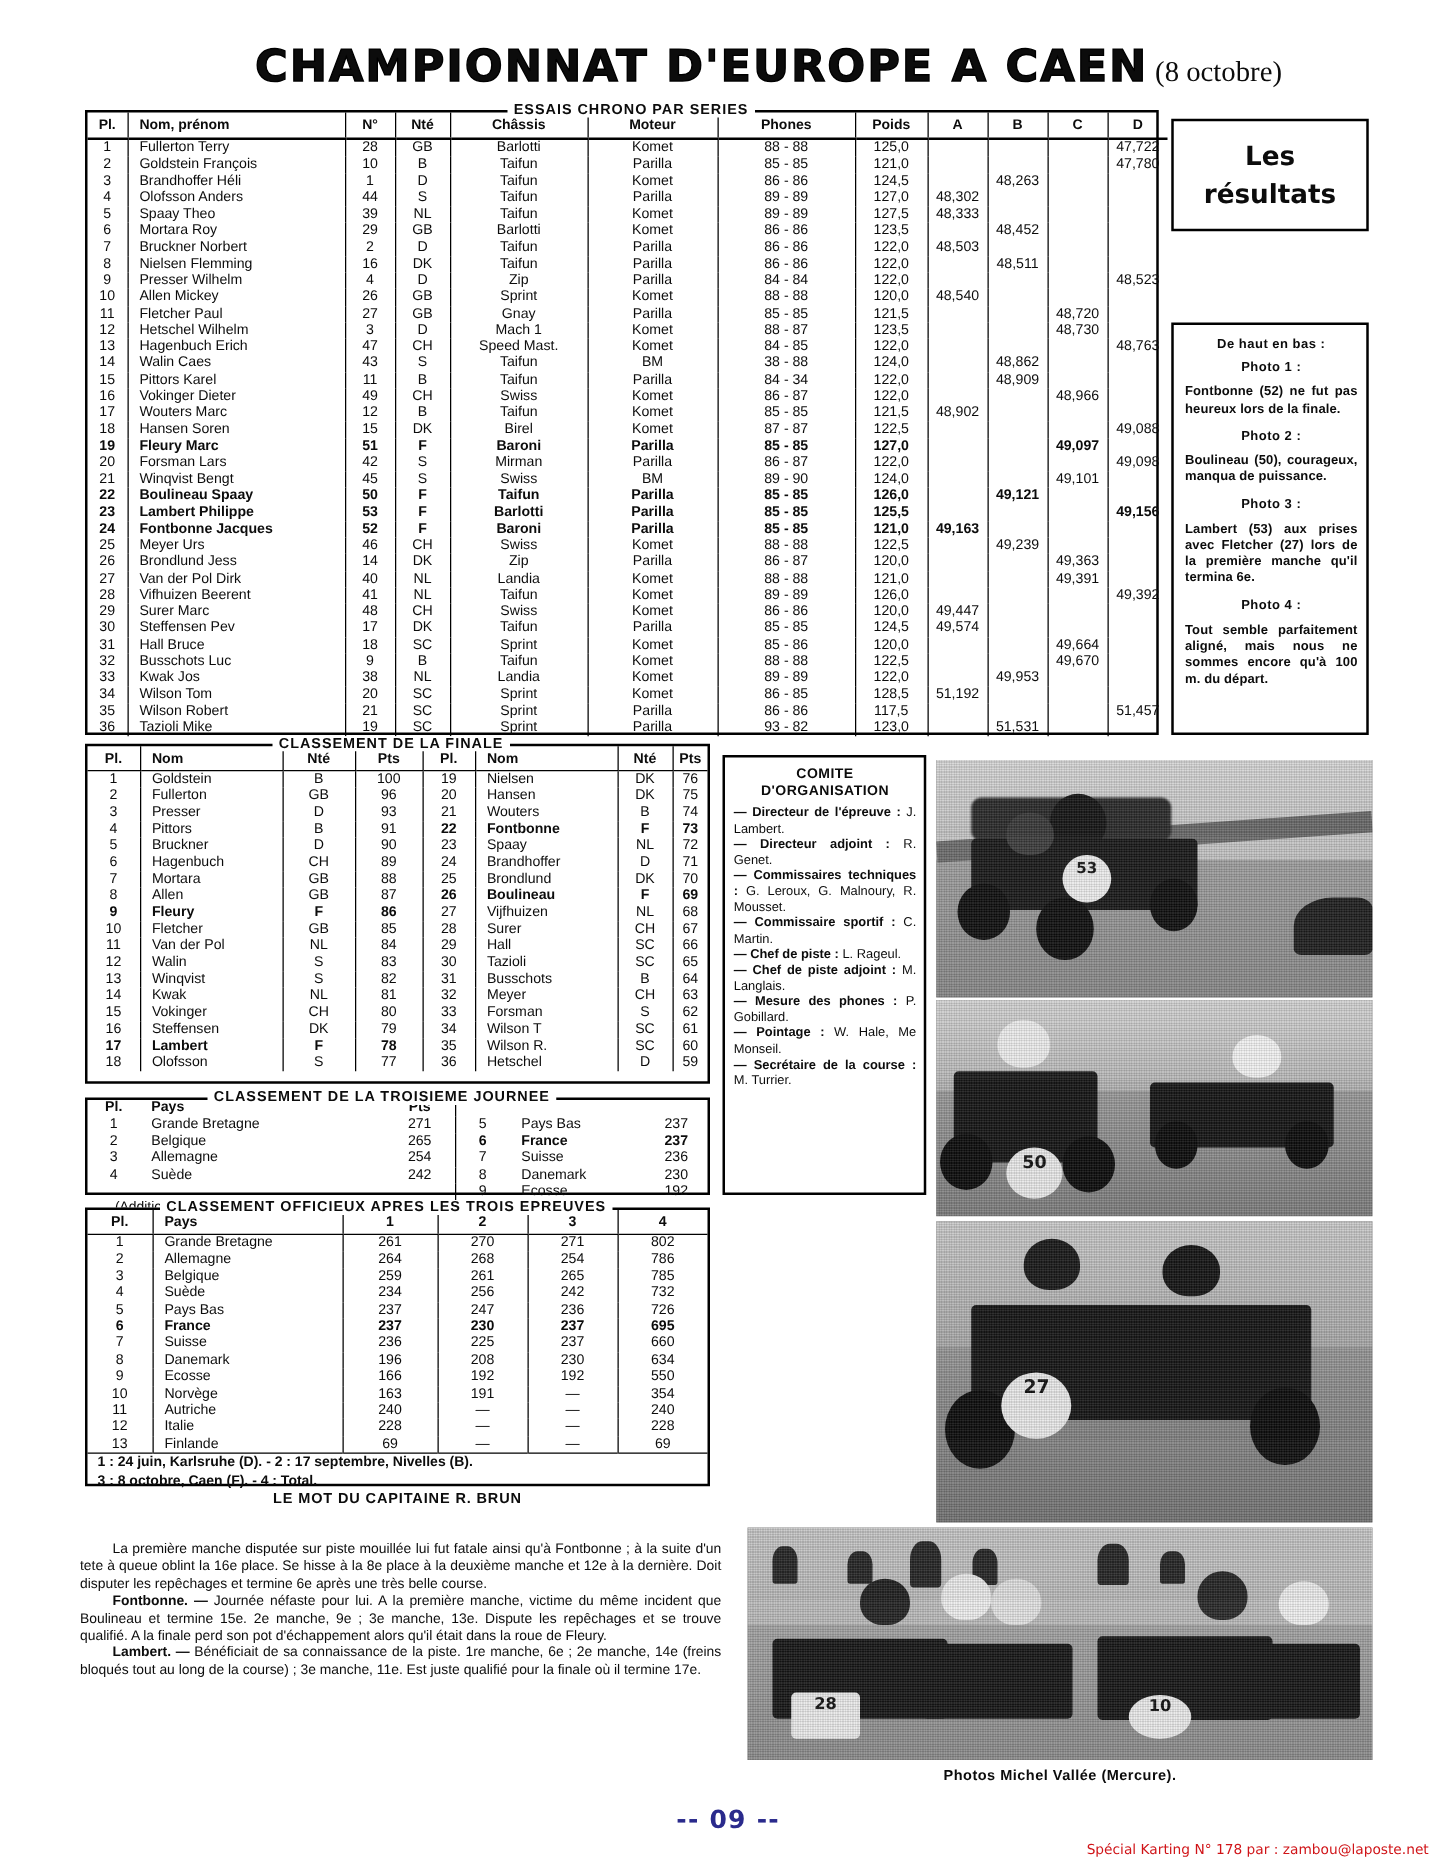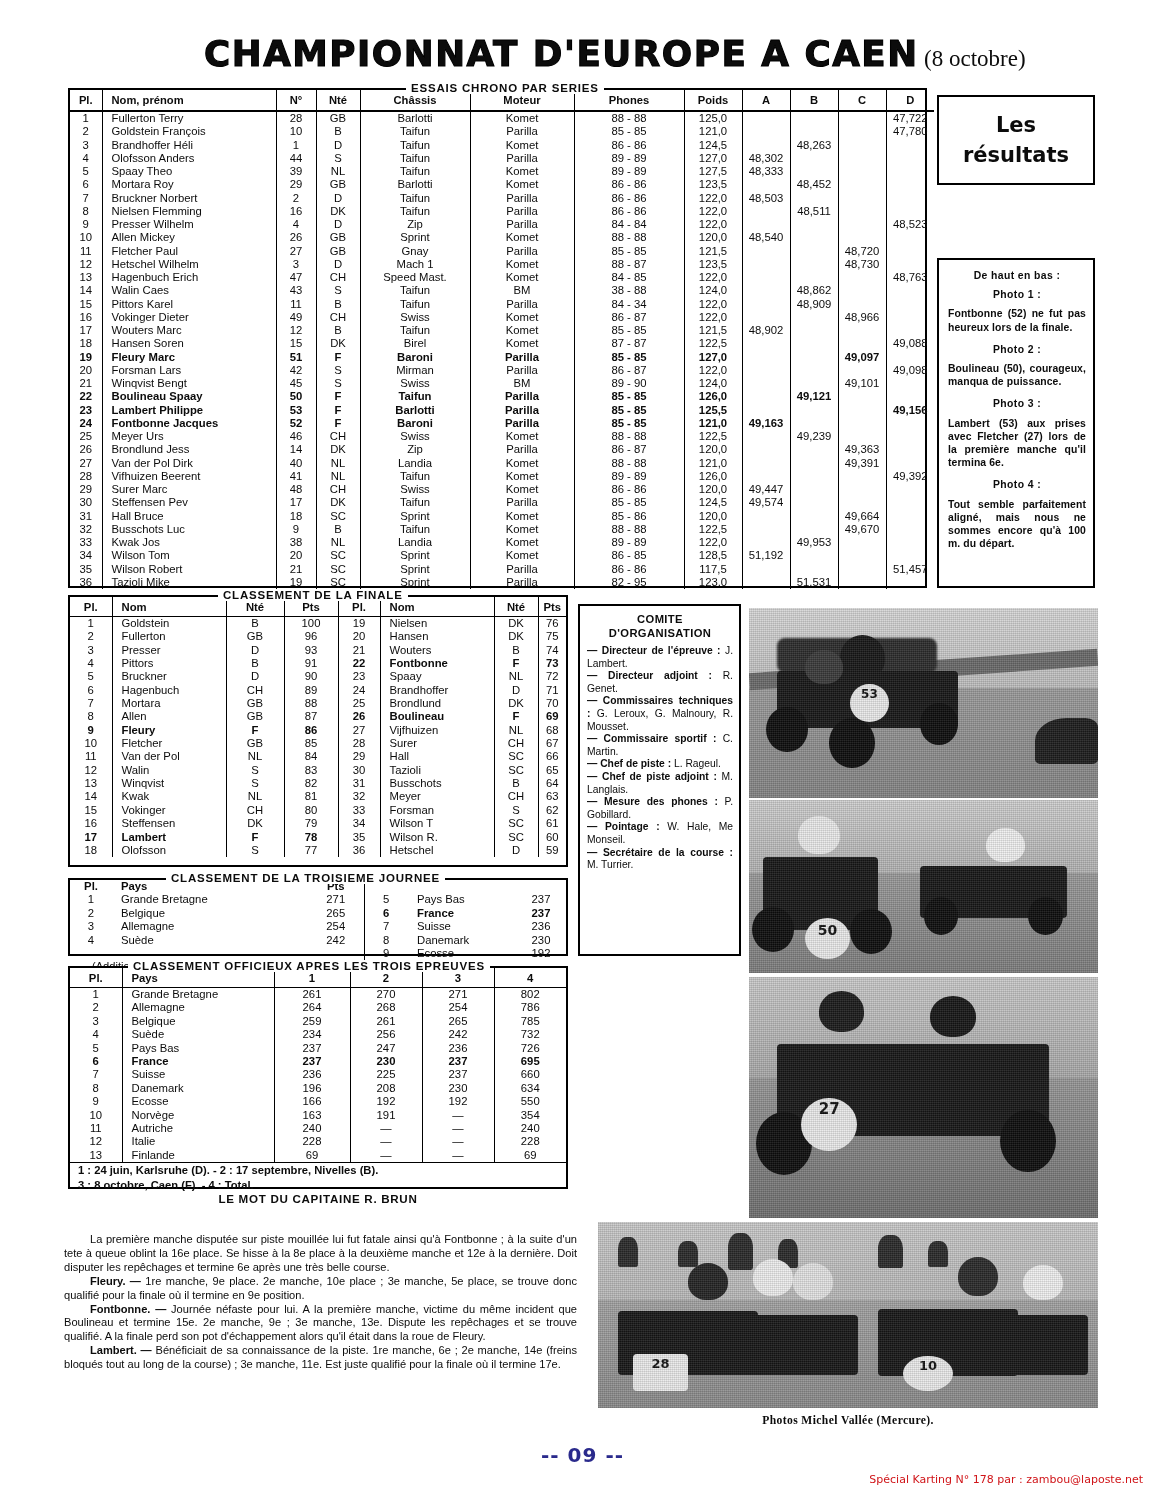--- a/index.html
+++ b/index.html
@@ -107,21 +107,21 @@
 
   
   #article-head{position:absolute;left:68px;top:1192px;width:500px;text-align:center;
      font-size:11.6px;font-weight:bold;letter-spacing:.7px;}
   #article{position:absolute;left:64px;top:1233px;width:513px;font-size:11.1px;line-height:13.9px;text-align:justify;}
   #article p{margin:0;text-indent:26px;}
   #article b{font-weight:bold;}
 
   
   #photo-credit{position:absolute;left:598px;top:1414px;width:500px;text-align:center;
-     font-size:11.6px;font-weight:bold;letter-spacing:.4px;font-family:Liberation Serif, serif;}
+     font-size:11.6px;font-weight:bold;letter-spacing:.4px;}
   #page-number{position:absolute;left:0;top:1443px;width:1165px;text-align:center;
      font-size:20px;font-weight:bold;color:#2a2a8c;font-family:"DejaVu Sans",sans-serif;letter-spacing:1px;}
   #source-credit{position:absolute;right:22px;top:1473px;font-size:11px;color:#d01418;
      font-family:"DejaVu Sans",sans-serif;white-space:nowrap;}
 </style>
 </head>
 <body>
 
 <div class="page">
 
@@ -653,21 +653,21 @@
             <td class="cen vl"></td>
             <td class="cen vl">51,457</td>
           </tr>
           <tr>
             <td class="cen">36</td>
             <td class="lft vl">Tazioli  Mike</td>
             <td class="cen vl">19</td>
             <td class="cen vl">SC</td>
             <td class="cen vl">Sprint</td>
             <td class="cen vl">Parilla</td>
-            <td class="cen vl">82  -  95</td>
+            <td class="cen vl">93  -  82</td>
             <td class="cen vl">123,0</td>
             <td class="cen vl"></td>
             <td class="cen vl">51,531</td>
             <td class="cen vl"></td>
             <td class="cen vl"></td>
           </tr>
         </tbody>
     </table>
   </div>
 
@@ -1189,21 +1189,20 @@
           <span class="c-item"><b>— Mesure des phones : </b><span>P. Gobillard.</span></span>
           <span class="c-item"><b>— Pointage : </b><span>W. Hale, Me Monseil.</span></span>
           <span class="c-item"><b>— Secrétaire de la course : </b><span>M. Turrier.</span></span>
         </div>
     </div>
   </div>
 
   <div id="article-head">LE MOT DU CAPITAINE R. BRUN</div>
   <div id="article">
       <p><span>La première manche disputée sur piste mouillée lui fut fatale ainsi qu'à Fontbonne ; à la suite d'un tete à queue oblint la 16e place. Se hisse à la 8e place à la deuxième manche et 12e à la dernière. Doit disputer les repêchages et termine 6e après une très belle course.</span></p>
-      <p><b>Fleury. —</b><span> 1re manche, 9e place. 2e manche, 10e place ; 3e manche, 5e place, se trouve donc qualifié pour la finale où il termine en 9e position.</span></p>
       <p><b>Fontbonne. —</b><span> Journée néfaste pour lui. A la première manche, victime du même incident que Boulineau et termine 15e. 2e manche, 9e ; 3e manche, 13e. Dispute les repêchages et se trouve qualifié. A la finale perd son pot d'échappement alors qu'il était dans la roue de Fleury.</span></p>
       <p><b>Lambert. —</b><span> Bénéficiait de sa connaissance de la piste. 1re manche, 6e ; 2e manche, 14e (freins bloqués tout au long de la course) ; 3e manche, 11e. Est juste qualifié pour la finale où il termine 17e.</span></p>
     </div>
 
   <div id="photo-credit">Photos  Michel  Vallée  (Mercure).</div>
   <div id="page-number">-- 09 --</div>
   <div id="source-credit">Spécial Karting N° 178 par :  zambou@laposte.net</div>
 
 </div>
 

